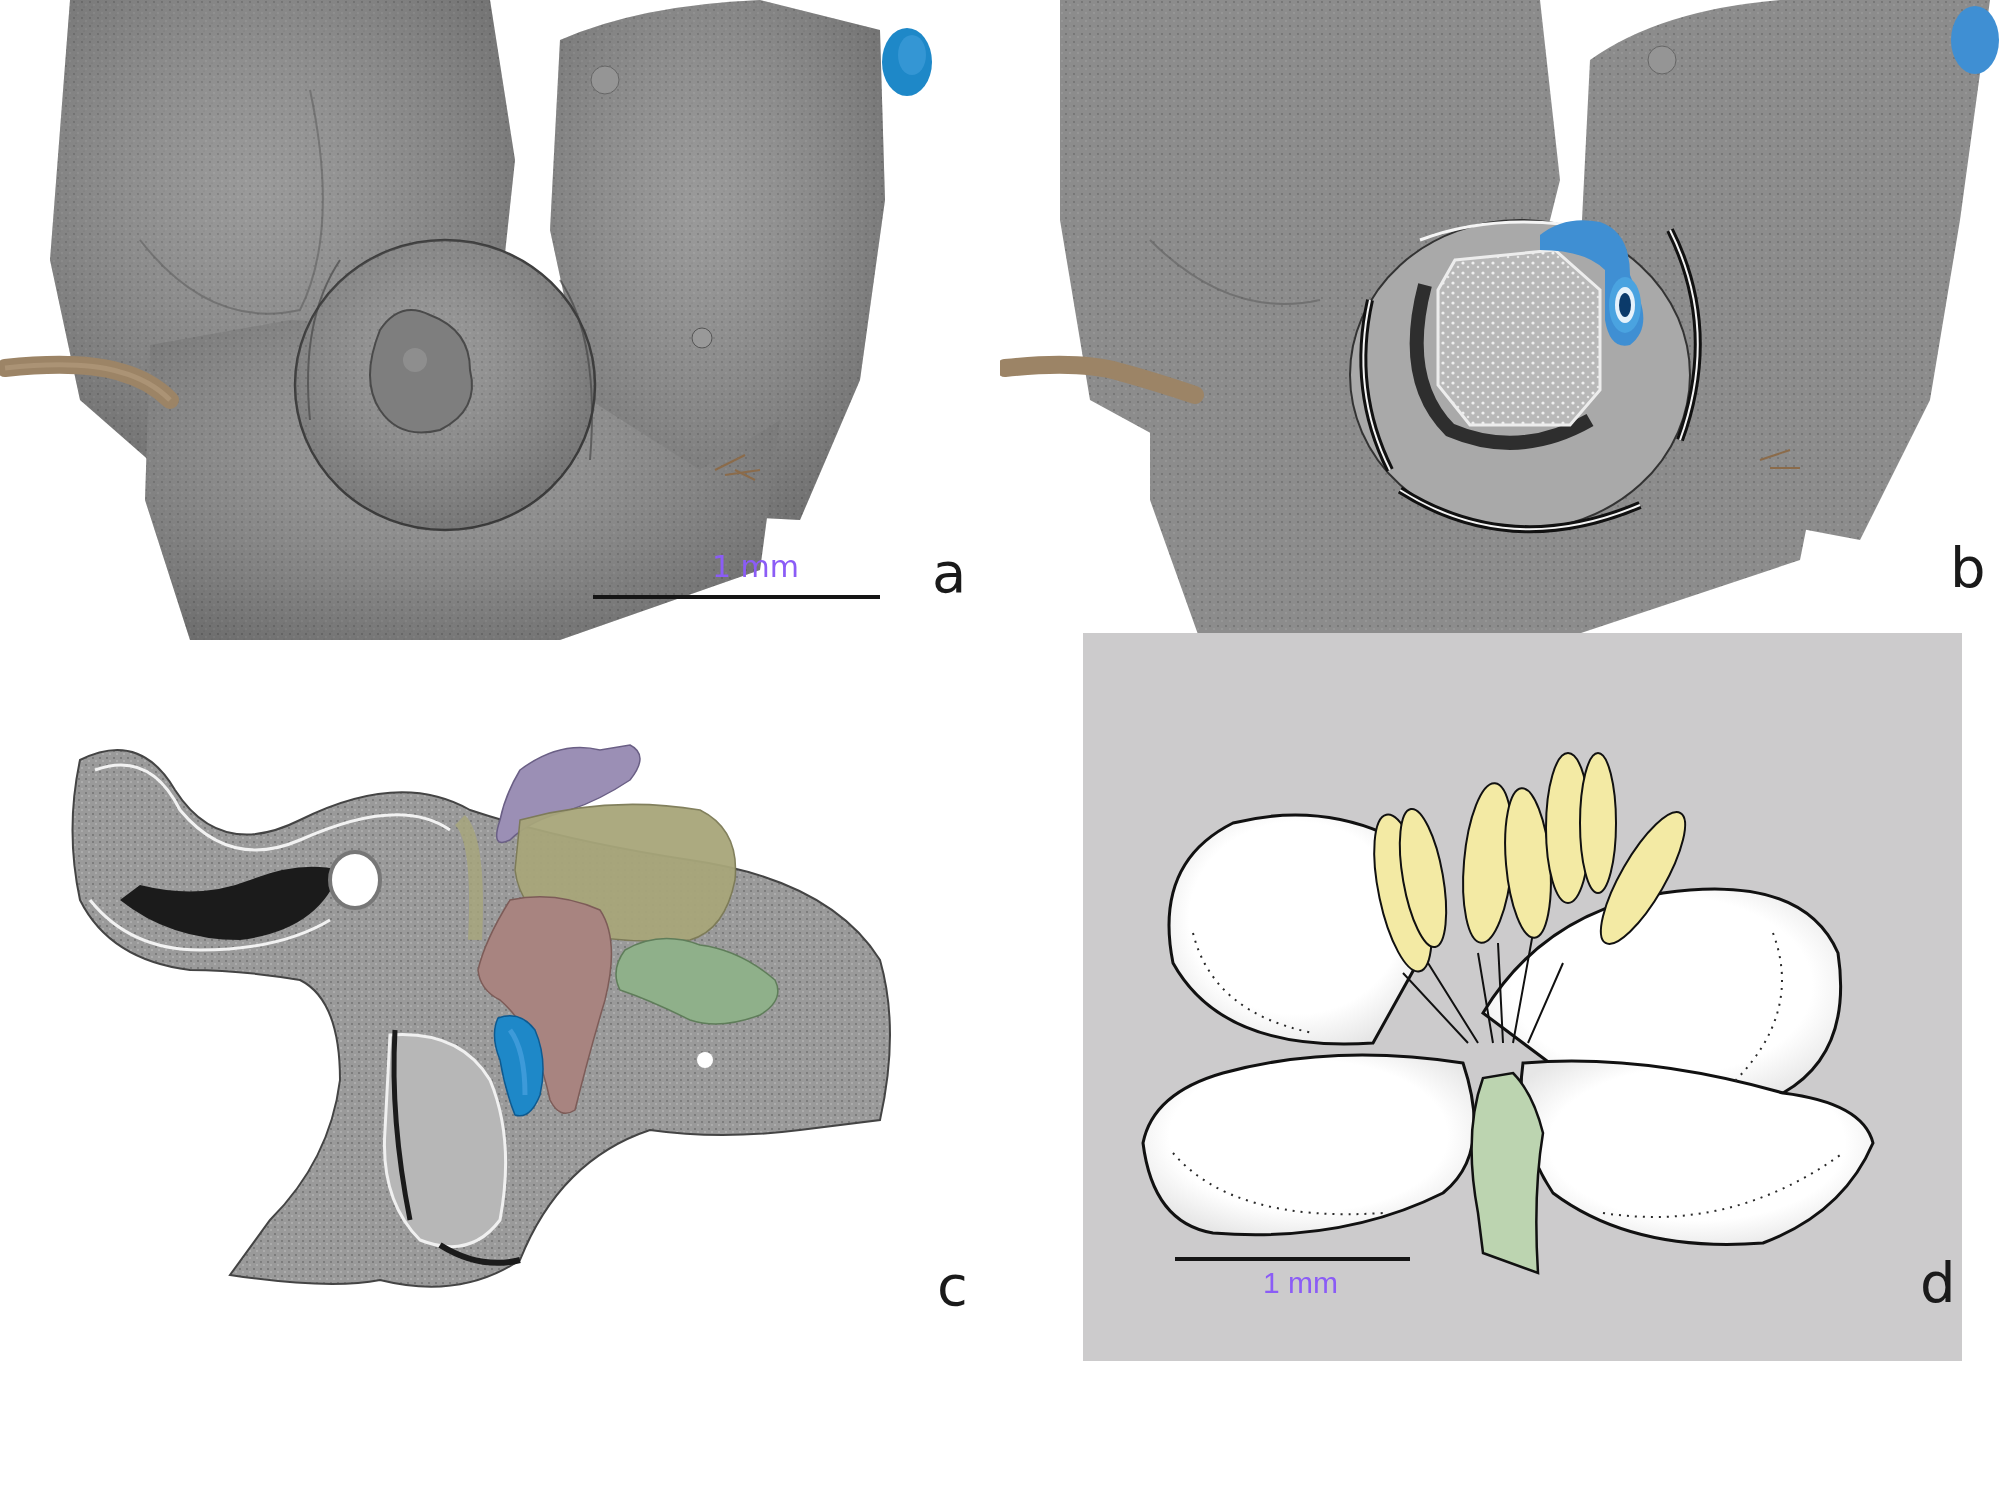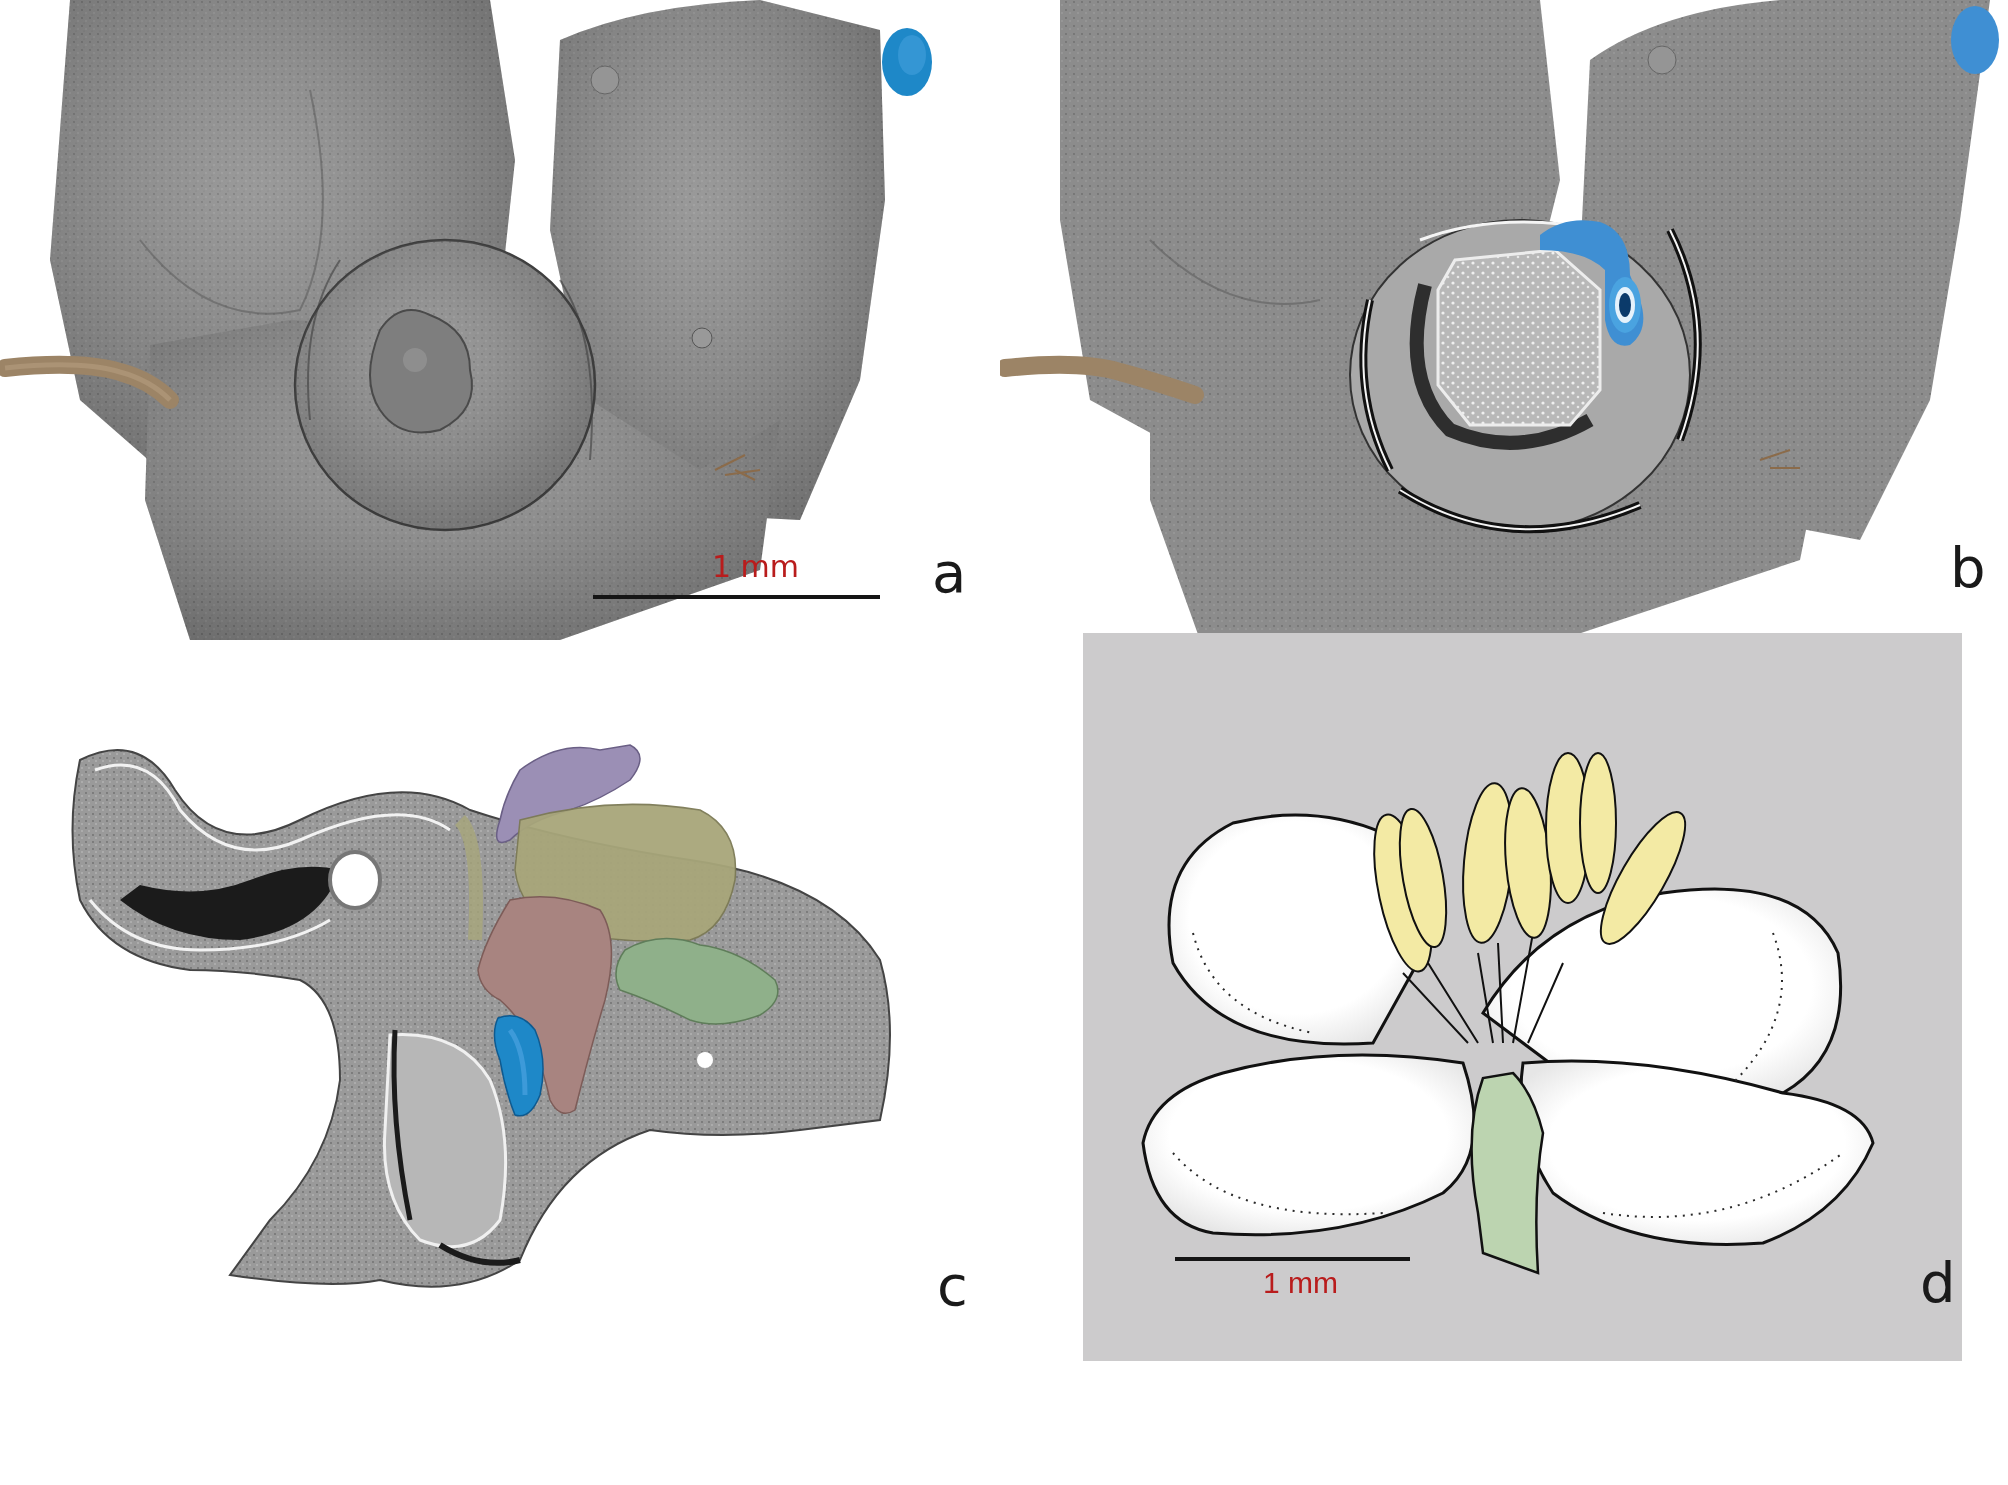--- a/index.html
+++ b/index.html
@@ -3,21 +3,21 @@
 <meta charset="utf-8">
 <style>
   html, body { margin: 0; padding: 0; background: #ffffff; }
   body { width: 2008px; height: 1485px; position: relative; overflow: hidden;
          font-family: "DejaVu Sans", "Liberation Sans", sans-serif; }
   .panel { position: absolute; }
   .panel svg { display: block; }
   .panel-letter { position: absolute; font-size: 56px; color: #1a1a1a; line-height: 1;
                   font-family: "DejaVu Sans", sans-serif; }
   .scale-bar { position: absolute; height: 4px; background: #151515; }
-  .scale-label { position: absolute; font-size: 30px; color: #b91c1c; line-height: 1;
+  .scale-label { position: absolute; font-size: 30px; color: #8b5cf6; line-height: 1;
                  font-family: "DejaVu Sans", sans-serif; white-space: nowrap; }
   .scale-label.d { font-family: "Liberation Sans", sans-serif; font-size: 30px; }
   #panel-d-bg { position: absolute; left: 1083px; top: 633px; width: 879px; height: 728px; background: #cccbcc; }
 </style>
 </head>
 <body>
 
 <div class="panel" style="left:0;top:0;width:980px;height:640px;">
   <svg width="980" height="640" viewBox="0 0 980 640">
     <defs>

